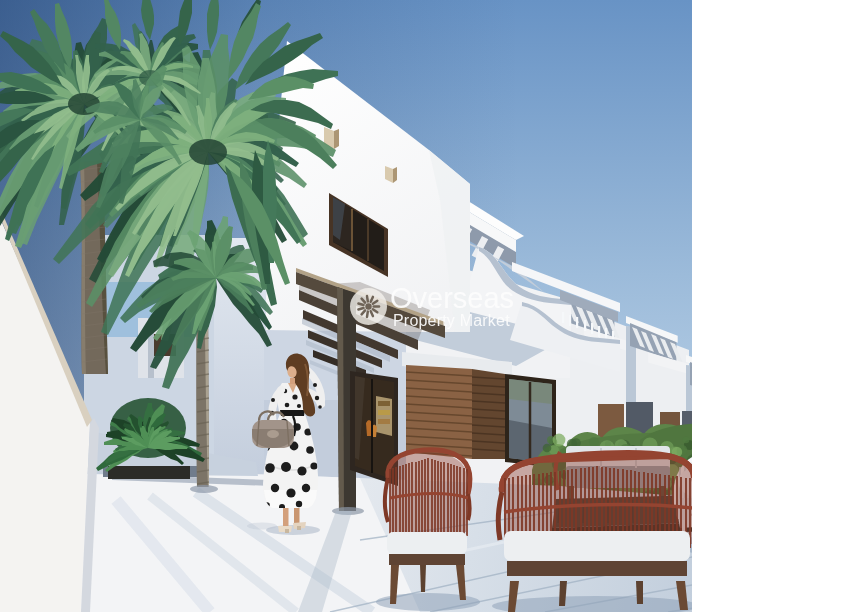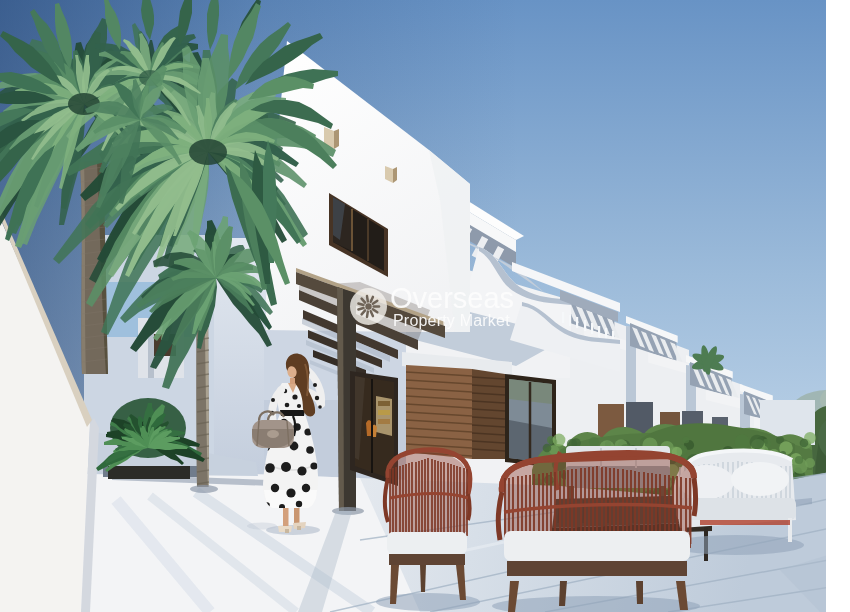--- a/index.html
+++ b/index.html
@@ -1,15 +1,15 @@
 <!DOCTYPE html>
 <html><head><meta charset="utf-8">
 <style>
 html,body{margin:0;padding:0;background:#fff;}
-#scene{width:826px;height:612px;overflow:hidden;position:relative;text-align:right;}
+#scene{width:692px;height:612px;overflow:hidden;position:relative;text-align:right;}
 </style></head>
 <body>
 <div id="scene">
 <svg width="850" height="612" viewBox="0 0 850 612">
 <defs>
 <linearGradient id="sky" x1="0" y1="0" x2="0" y2="612" gradientUnits="userSpaceOnUse">
  <stop offset="0" stop-color="#6893c5"></stop>
  <stop offset="0.45" stop-color="#9cbbda"></stop>
  <stop offset="0.8" stop-color="#c0d5e9"></stop>
  <stop offset="1" stop-color="#cfdfee"></stop>

